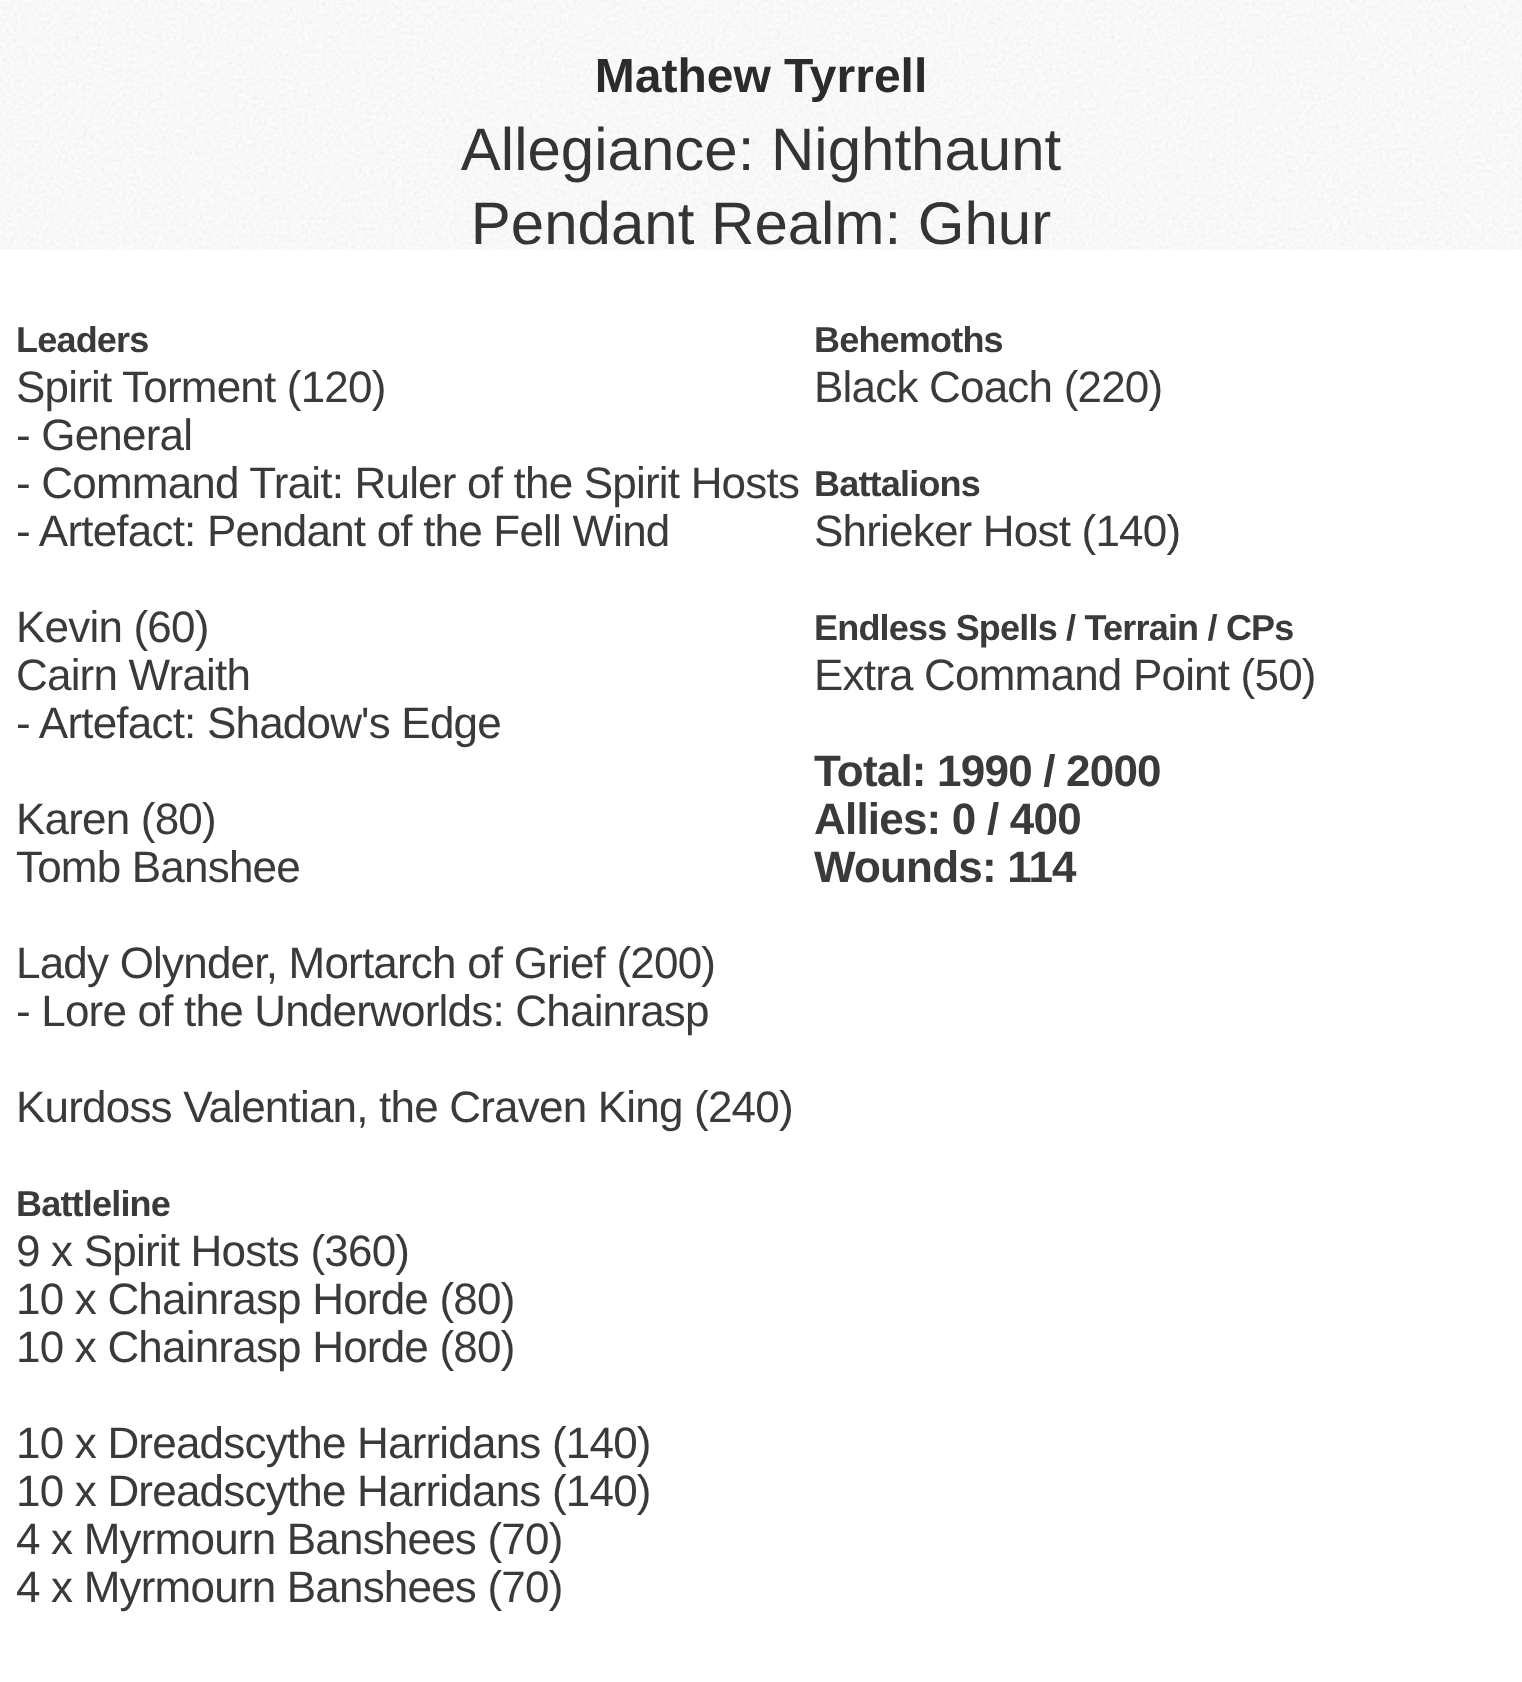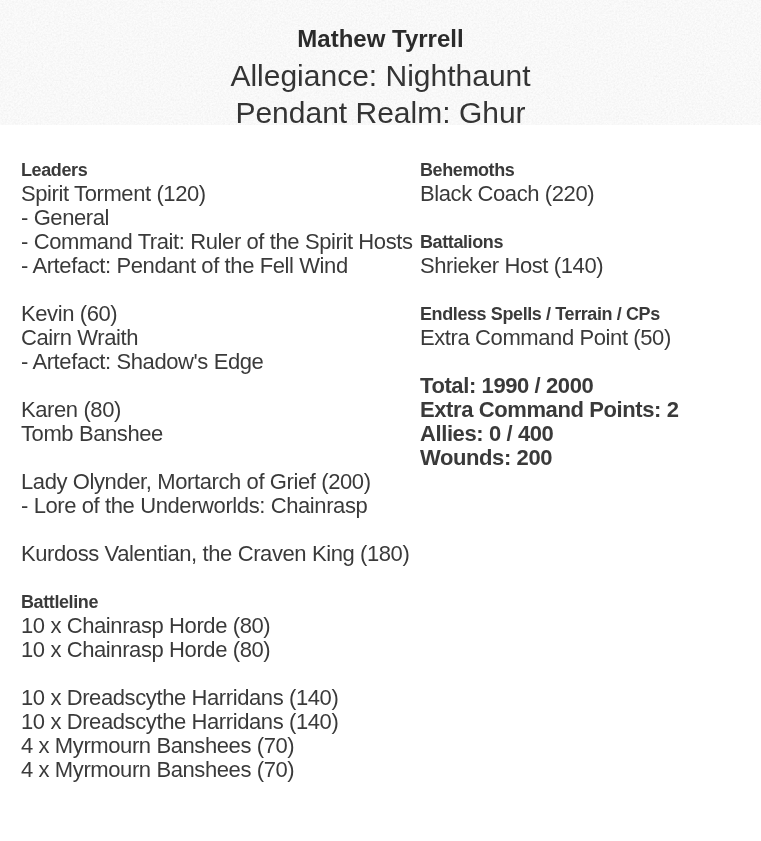--- a/index.html
+++ b/index.html
@@ -44,21 +44,20 @@
     color: #343434;
   }
   .content {
     display: flex;
     padding: 33px 0 0 8px;
     box-sizing: border-box;
   }
   .col-left {
     width: 399px;
     flex: none;
-    margin-left: 13px;
   }
   .col-right {
     flex: 1;
     min-width: 0;
   }
   .block {
     margin-bottom: 24px;
   }
   .block:last-child {
     margin-bottom: 0;
@@ -125,25 +124,26 @@
       <div class="line">Karen (80)</div>
       <div class="line">Tomb Banshee</div>
     </div>
 
     <div class="block">
       <div class="line">Lady Olynder, Mortarch of Grief (200)</div>
       <div class="line">- Lore of the Underworlds: Chainrasp</div>
     </div>
 
     <div class="block">
-      <div class="line">Kurdoss Valentian, the Craven King (180)</div>
+      <div class="line">Kurdoss Valentian, the Craven King (240)</div>
     </div>
 
     <div class="block">
       <div class="section-heading">Battleline</div>
+      <div class="line">9 x Spirit Hosts (360)</div>
       <div class="line">10 x Chainrasp Horde (80)</div>
       <div class="line">10 x Chainrasp Horde (80)</div>
     </div>
 
     <div class="block">
       <div class="line">10 x Dreadscythe Harridans (140)</div>
       <div class="line">10 x Dreadscythe Harridans (140)</div>
       <div class="line">4 x Myrmourn Banshees (70)</div>
       <div class="line">4 x Myrmourn Banshees (70)</div>
     </div>
@@ -162,19 +162,18 @@
       <div class="line">Shrieker Host (140)</div>
     </div>
 
     <div class="block">
       <div class="section-heading">Endless Spells / Terrain / CPs</div>
       <div class="line">Extra Command Point (50)</div>
     </div>
 
     <div class="block summary">
       <div class="line">Total: 1990 / 2000</div>
-      <div class="line">Extra Command Points: 2</div>
       <div class="line">Allies: 0 / 400</div>
-      <div class="line">Wounds: 200</div>
+      <div class="line">Wounds: 114</div>
     </div>
 
   </div>
 </div>
 
 </body></html>

